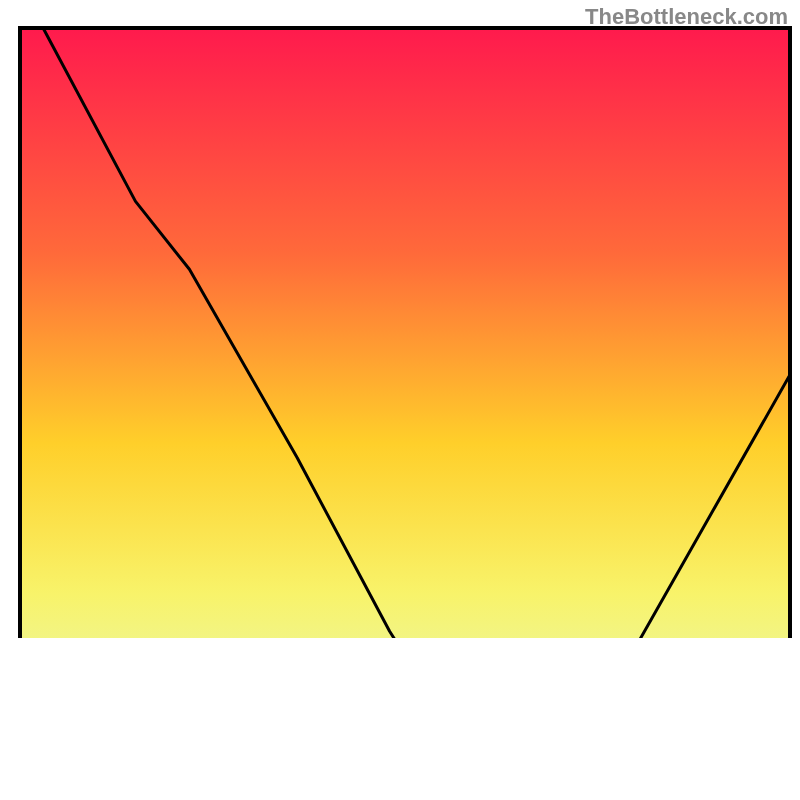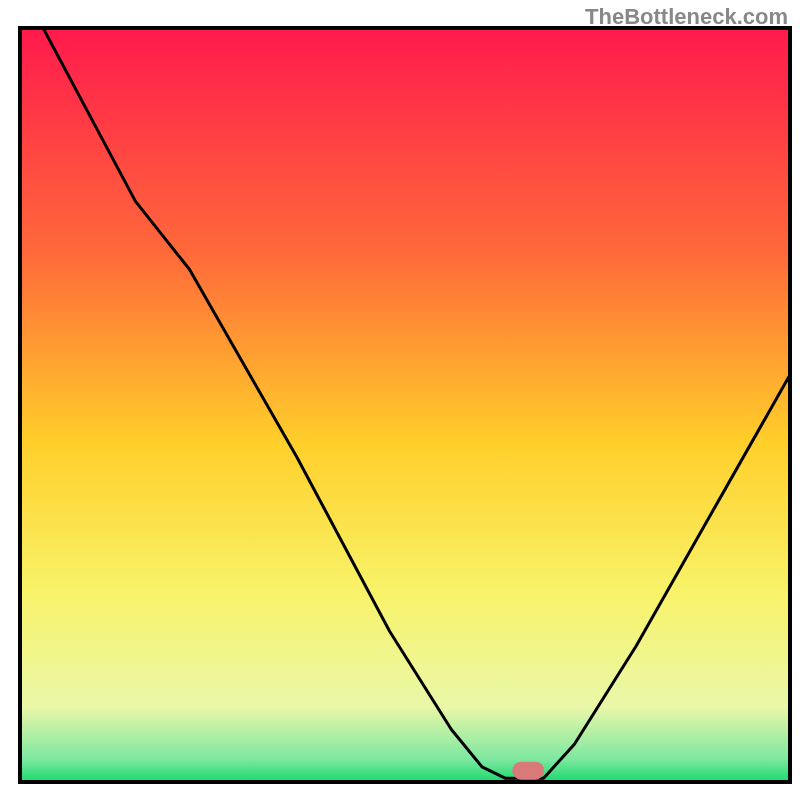--- a/index.html
+++ b/index.html
@@ -4,21 +4,21 @@
 <style>
   body {
     margin: 0;
     padding: 0;
     background: #fff;
     font-family: Arial, sans-serif;
   }
   .chart-container {
     position: relative;
     width: 800px;
-    height: 800px;
+    height: 638px;
   }
   .watermark {
     position: absolute;
     top: 4px;
     right: 12px;
     font-size: 22px;
     font-weight: bold;
     color: #888;
     z-index: 10;
   }

